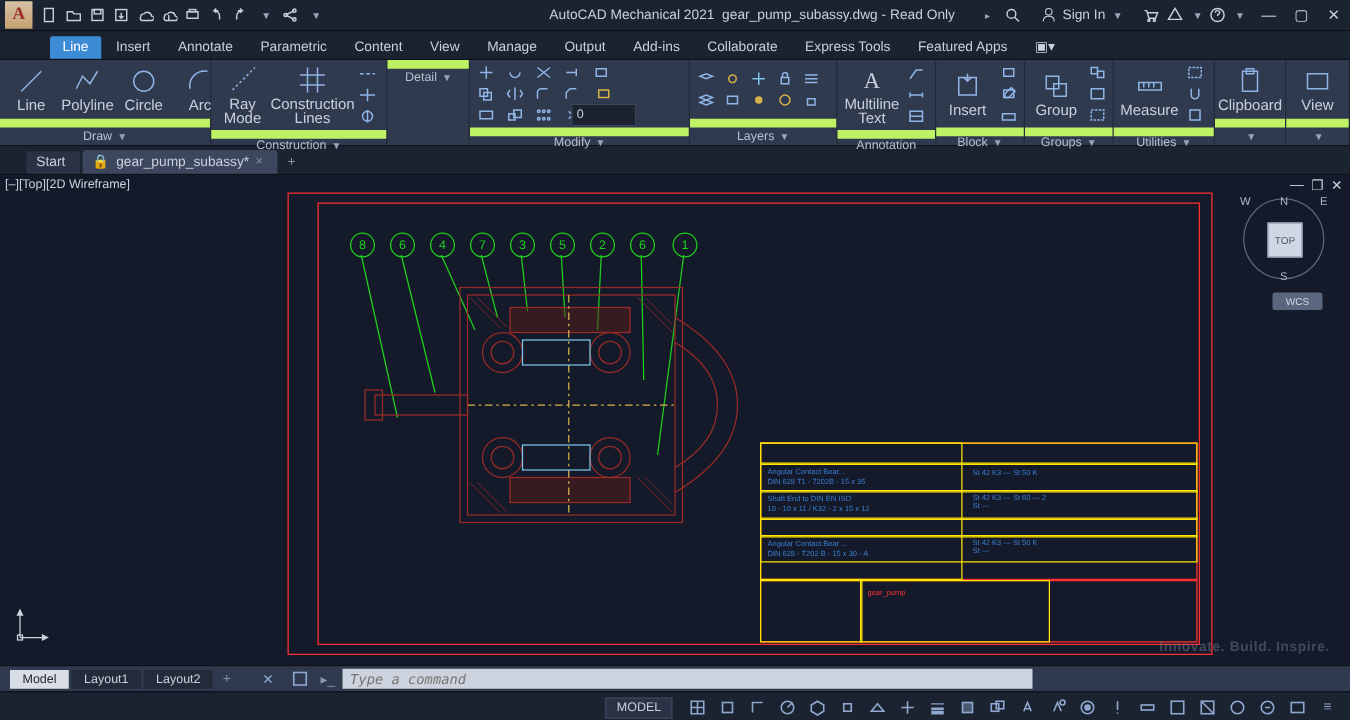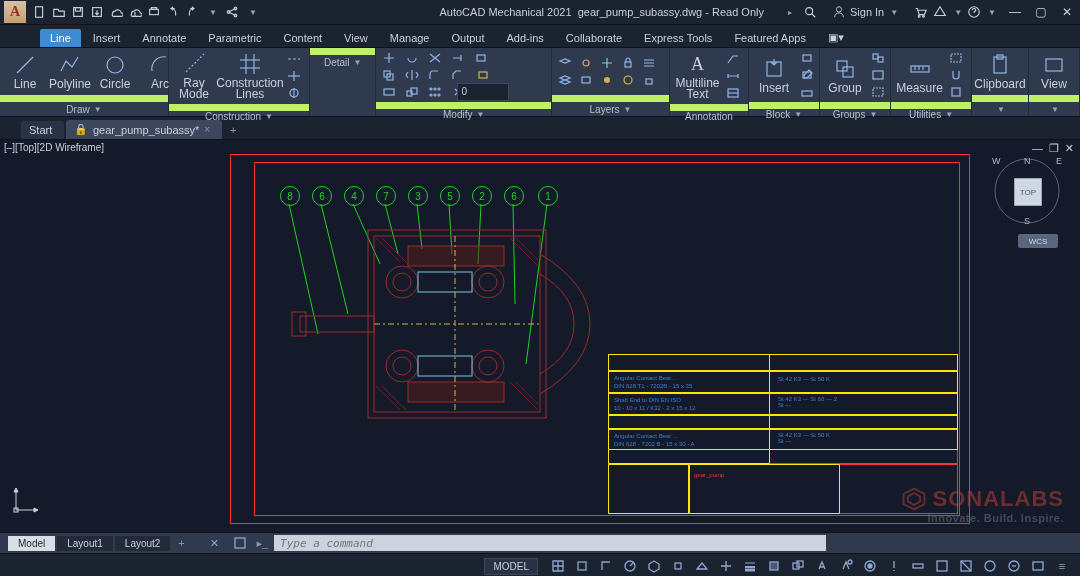--- a/index.html
+++ b/index.html
@@ -743,29 +743,20 @@
       <g stroke="#cdd3de" stroke-width="1" fill="none">
         <line x1="4" y1="24" x2="4" y2="4"></line>
         <line x1="4" y1="24" x2="24" y2="24"></line>
         <polygon points="4,2 2,6 6,6" fill="#cdd3de"></polygon>
         <polygon points="26,24 22,22 22,26" fill="#cdd3de"></polygon>
         <rect x="2" y="22" width="4" height="4"></rect>
       </g>
     </svg>
 
   <div class="sona">
-    <div class="row" style="justify-content:flex-end;gap:6px">
-      <svg width="26" height="26" viewBox="0 0 30 30">
-          <g fill="none" stroke="#b53d34" stroke-width="2">
-            <polygon points="15,3 27,9 27,21 15,27 3,21 3,9"></polygon>
-            <polygon points="15,8 22,12 22,18 15,22 8,18 8,12"></polygon>
-          </g>
-        </svg>
-      <span class="t1">SONALABS</span>
-    </div>
     <div class="t2">Innovate. Build. Inspire.</div>
   </div>
 </div>
 
 <div class="mtabs">
   <div class="mtab active">Model</div>
   <div class="mtab">Layout1</div>
   <div class="mtab">Layout2</div>
   <div class="ftab-add">+</div>
   <div class="cmdline">

